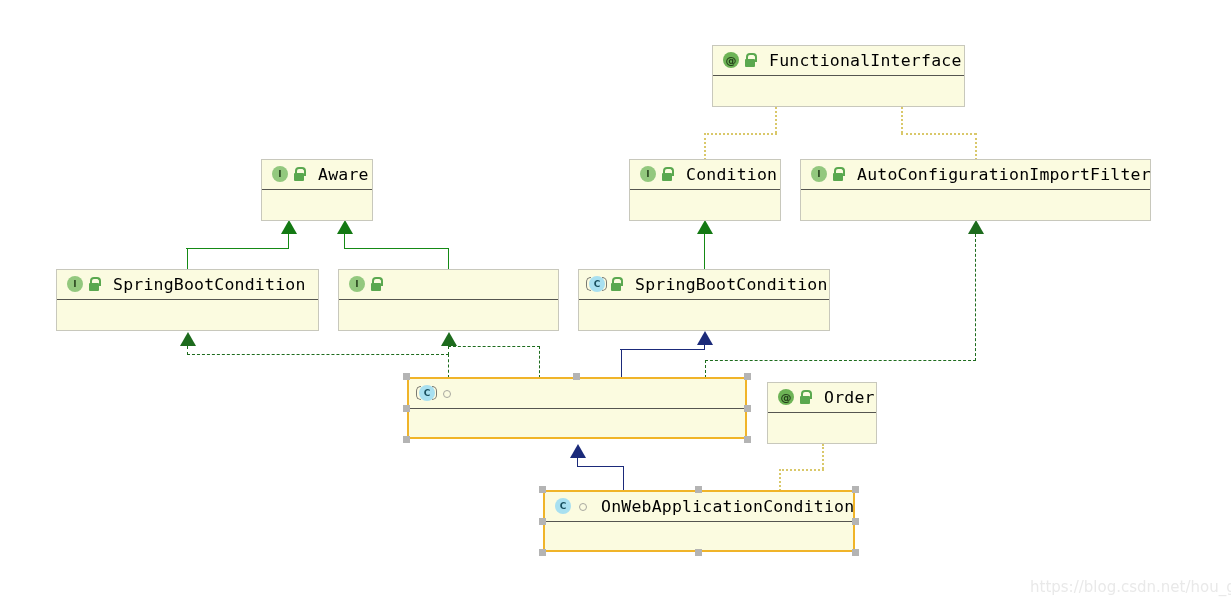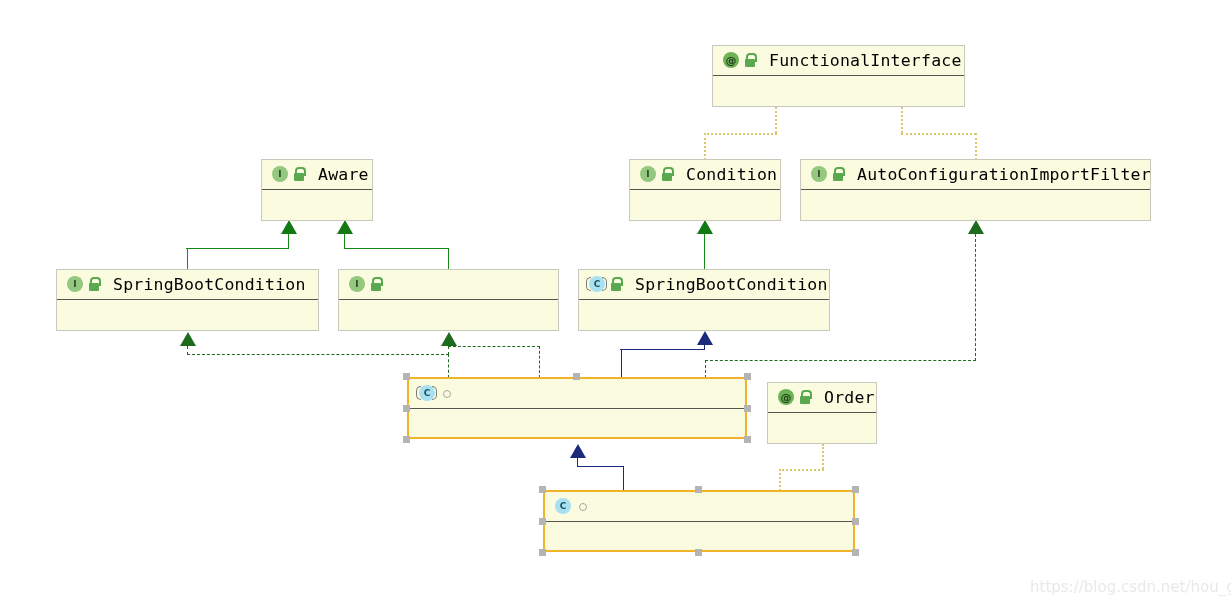--- a/index.html
+++ b/index.html
@@ -362,20 +362,21 @@
   </div>
 
   <div class="node selected" style="left:543px; top:490px; width:312px; height:62px;">
     <div class="hdr">
       <span class="kind cls">
           <span class="disc">C</span>
         </span>
       <span class="mod circle">
           <span class="ring"></span>
         </span>
+      <span class="title">OnWebApplicationCondition</span>
     </div>
     <div class="body"></div>
   </div>
   <div class="handle" style="left:539px; top:486px;"></div>
   <div class="handle" style="left:695px; top:486px;"></div>
   <div class="handle" style="left:852px; top:486px;"></div>
   <div class="handle" style="left:539px; top:518px;"></div>
   <div class="handle" style="left:852px; top:518px;"></div>
   <div class="handle" style="left:539px; top:549px;"></div>
   <div class="handle" style="left:695px; top:549px;"></div>

